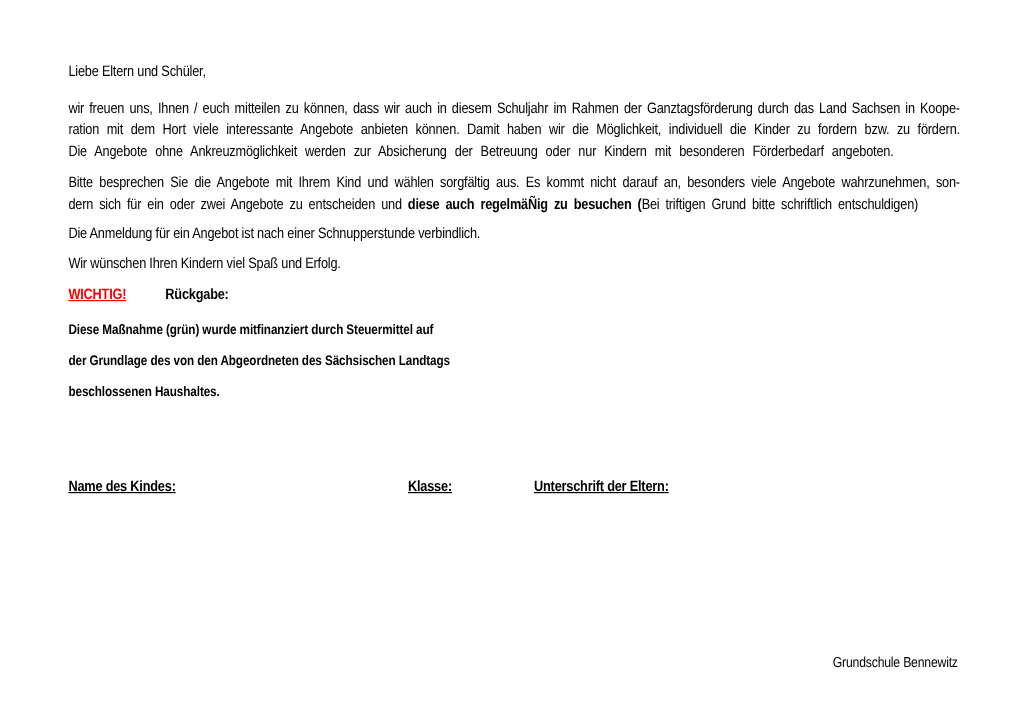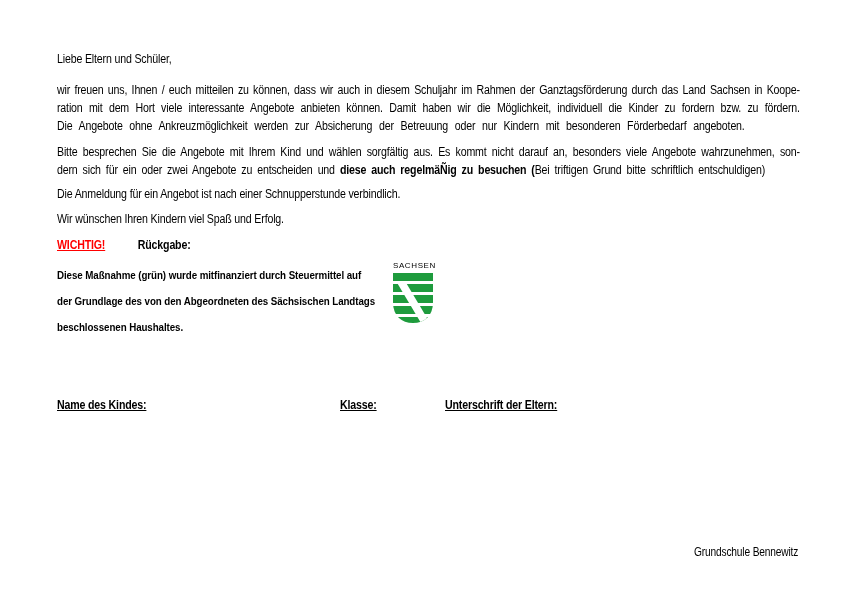--- a/index.html
+++ b/index.html
@@ -130,38 +130,20 @@
     <span class="wichtig">WICHTIG!</span>
     <span class="rueckgabe">Rückgabe:</span>
   </div>
 
   <div class="blk para funding">
     <div class="ln">Diese Maßnahme (grün) wurde mitfinanziert durch Steuermittel auf</div>
     <div class="ln">der Grundlage des von den Abgeordneten des Sächsischen Landtags</div>
     <div class="ln">beschlossenen Haushaltes.</div>
   </div>
 
-  <div class="logo">
-    <div class="logo-text">SACHSEN</div>
-    <svg class="logo-shield" width="40" height="50" viewBox="0 0 40 50" aria-hidden="true">
-      <defs>
-        <clipPath id="shieldClip">
-          <path d="M0,0 H40 V29 C40,43 31.5,50 20,50 C8.5,50 0,43 0,29 Z"></path>
-        </clipPath>
-      </defs>
-      <g clip-path="url(#shieldClip)">
-        <rect class="gr" x="0" y="0" width="40" height="8"></rect>
-        <rect class="gr" x="0" y="11" width="40" height="8"></rect>
-        <rect class="gr" x="0" y="22" width="40" height="8"></rect>
-        <rect class="gr" x="0" y="33" width="40" height="8"></rect>
-        <rect class="gr" x="0" y="44" width="40" height="8"></rect>
-        <polygon points="3,8 12,8 37,50 28,50" fill="#ffffff"></polygon>
-      </g>
-    </svg>
-  </div>
 
   <div class="formlabel fl-name">Name des Kindes:</div>
   <div class="formlabel fl-klasse">Klasse:</div>
   <div class="formlabel fl-unterschrift">Unterschrift der Eltern:</div>
 
   <div class="footer">Grundschule Bennewitz</div>
 
 </div>
 
 </body></html>

